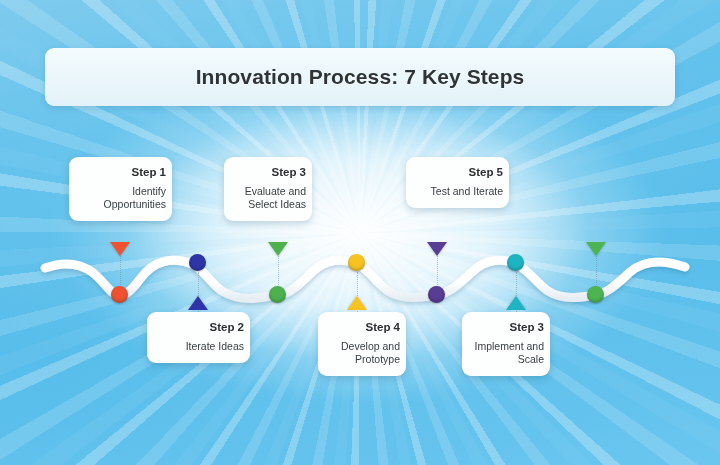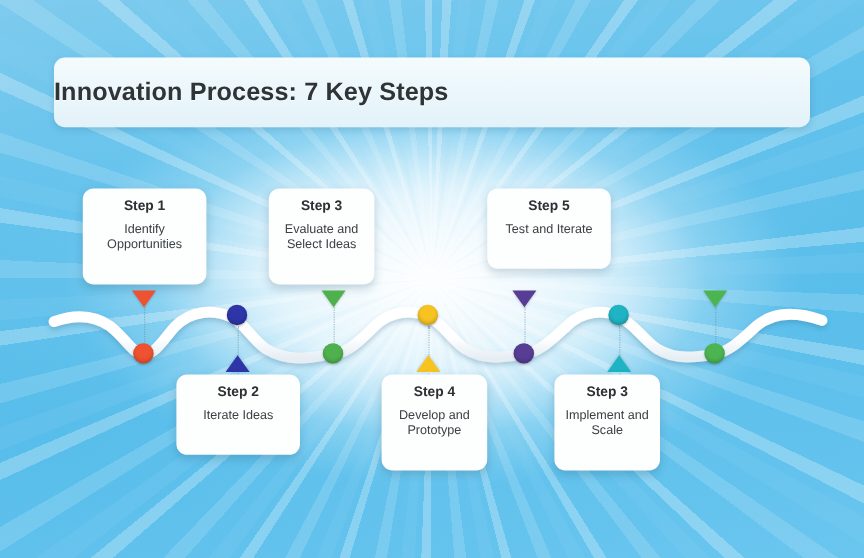--- a/index.html
+++ b/index.html
@@ -65,21 +65,21 @@
     position: absolute;
     left: 45px;
     top: 48px;
     width: 630px;
     height: 58px;
     border-radius: 9px;
     background: linear-gradient(180deg, #f4fbfd 0%, #eaf6fb 55%, #e3f2f9 100%);
     box-shadow: 0 2px 6px rgba(40,90,120,0.18);
     display: flex;
     align-items: center;
-    justify-content: flex-start;
+    justify-content: center;
   }
   .title-text {
     font-size: 21px;
     font-weight: bold;
     color: #2f3437;
     letter-spacing: 0.1px;
     text-shadow: 0 1px 0 rgba(255,255,255,0.7);
   }
 
   
@@ -99,22 +99,22 @@
     border-left: 1px dotted rgba(110,140,160,0.55);
   }
 
   
   .card {
     position: absolute;
     width: 103px;
     border-radius: 9px;
     background: #fdfefe;
     box-shadow: 0 3px 7px rgba(30,80,110,0.22);
-    padding: 9px 6px 26px 6px;
-    text-align: center;
+    padding: 9px 6px 10px 6px;
+    text-align: right;
   }
   .card.wide { width: 88px; }
 
   .card-step {
     font-size: 11.5px;
     font-weight: bold;
     color: #2c3033;
     margin-bottom: 7px;
   }
   .card-desc {

